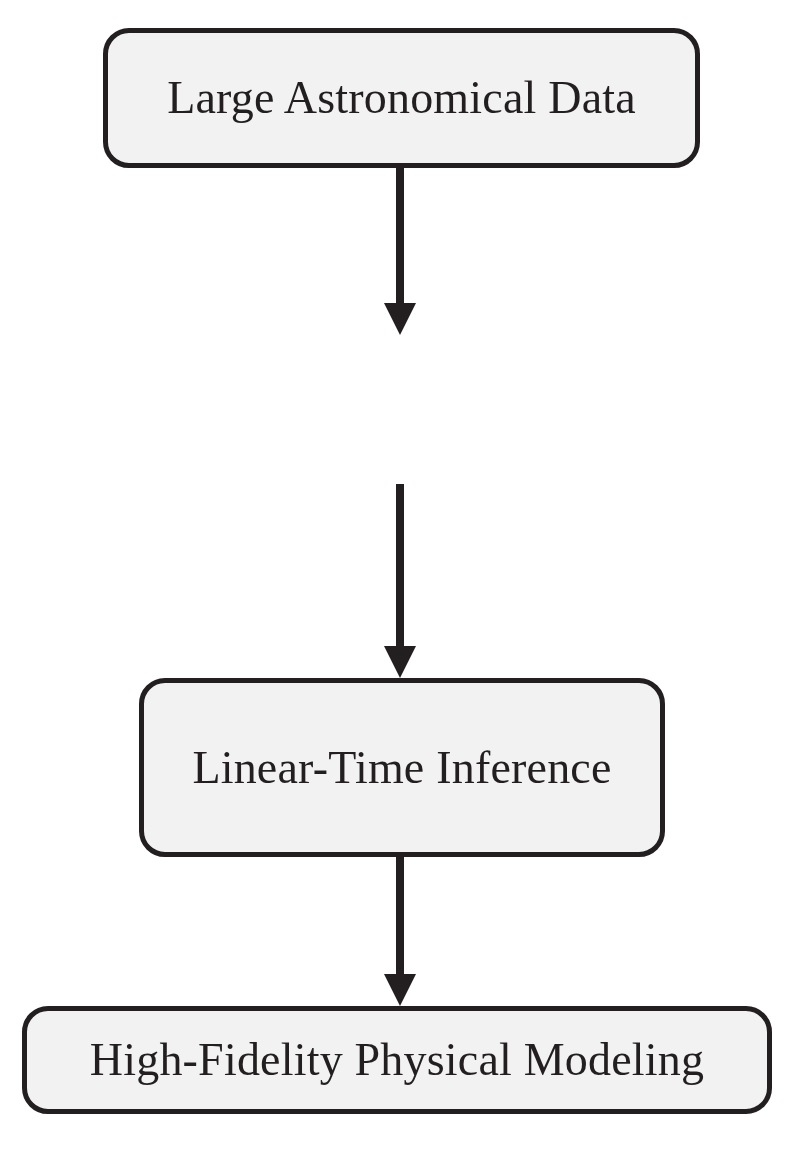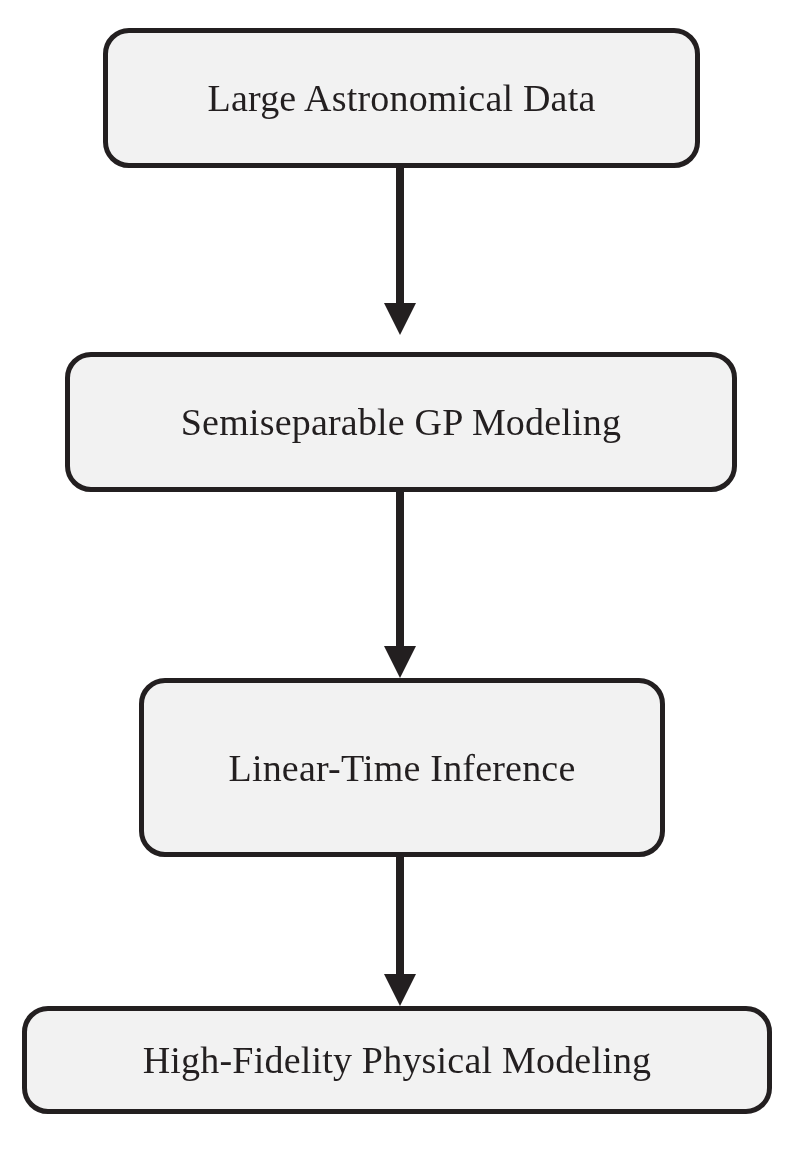--- a/index.html
+++ b/index.html
@@ -30,21 +30,21 @@
     border: 5px solid #231f20;
     border-radius: 26px;
     display: flex;
     align-items: center;
     justify-content: center;
     z-index: 2;
   }
 
   .node-label {
     font-family: "Liberation Serif", "DejaVu Serif", serif;
-    font-size: 38px;
+    font-size: 46px;
     line-height: 1;
     color: #231f20;
     white-space: nowrap;
     letter-spacing: 0.2px;
     font-weight: 400;
   }
 
   
   #node-0 { left: 103px; top: 28px;   width: 597px; height: 140px; }
   #node-1 { left: 65px;  top: 352px;  width: 672px; height: 140px; }
@@ -67,23 +67,20 @@
 
   <div class="node" id="node-0">
     <span class="node-label">Large Astronomical Data</span>
   </div>
 
   <svg class="connector" id="edge-0" viewBox="0 0 48 200" width="48" height="200" xmlns="http://www.w3.org/2000/svg">
     <line x1="24" y1="0" x2="24" y2="146" stroke="#231f20" stroke-width="8"></line>
     <polygon points="8,143 40,143 24,175" fill="#231f20"></polygon>
   </svg>
 
-  <div class="node" id="node-1">
-    <span class="node-label">Semiseparable GP Modeling</span>
-  </div>
 
   <svg class="connector" id="edge-1" viewBox="0 0 48 200" width="48" height="200" xmlns="http://www.w3.org/2000/svg">
     <line x1="24" y1="0" x2="24" y2="165" stroke="#231f20" stroke-width="8"></line>
     <polygon points="8,162 40,162 24,194" fill="#231f20"></polygon>
   </svg>
 
   <div class="node" id="node-2">
     <span class="node-label">Linear-Time Inference</span>
   </div>
 

